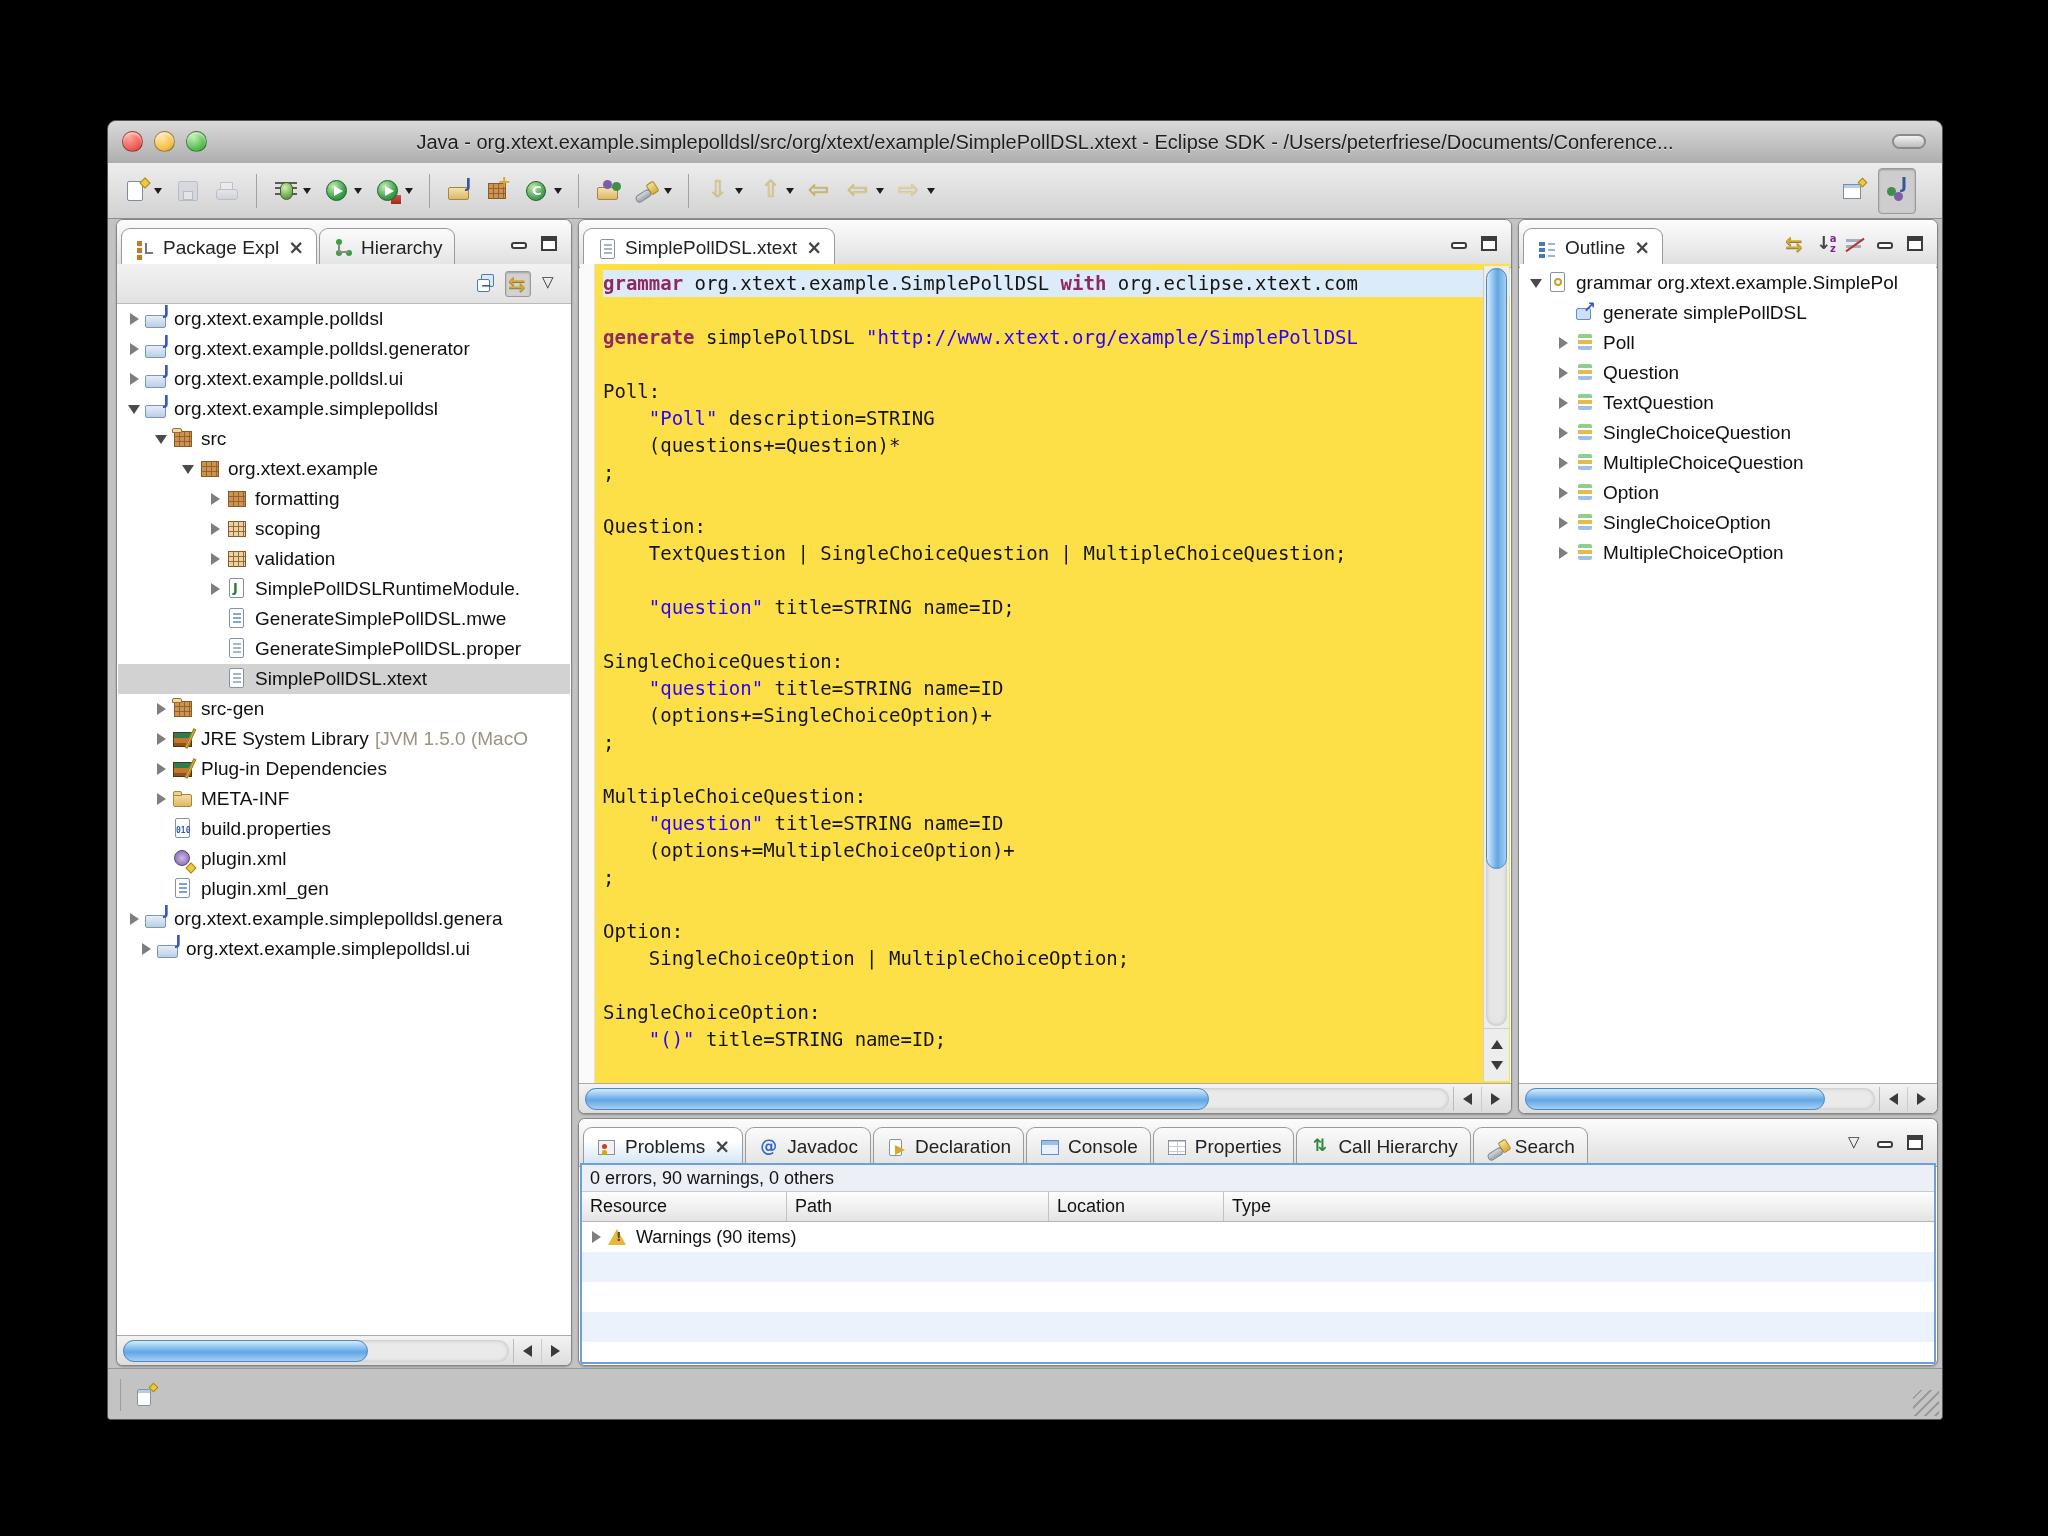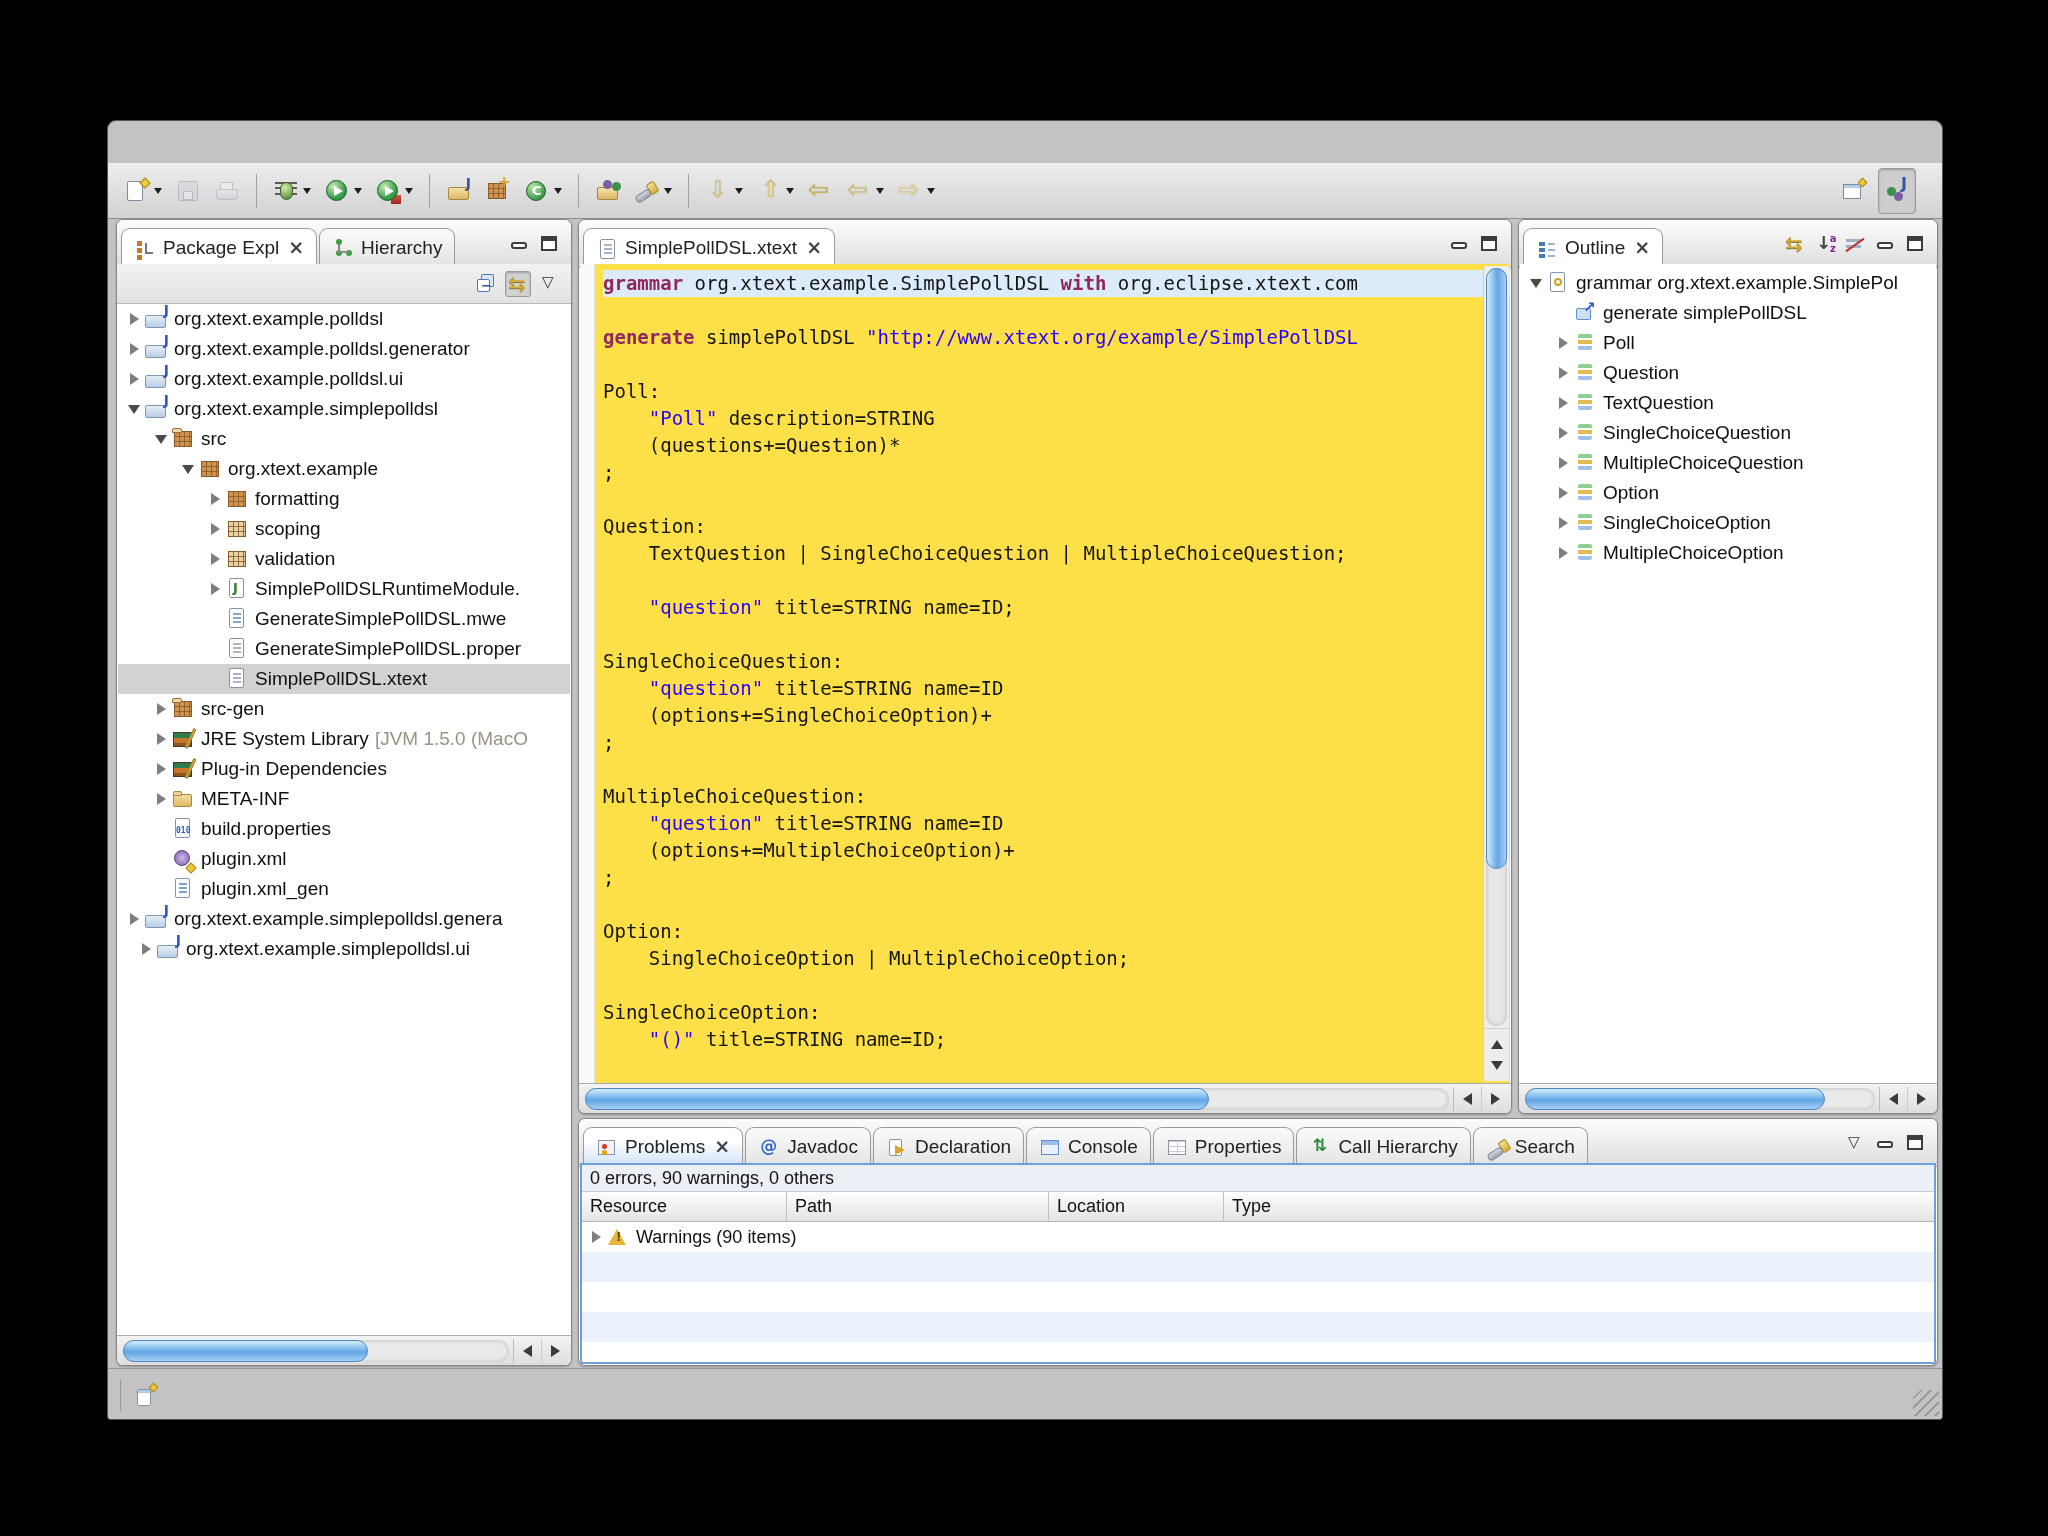--- a/index.html
+++ b/index.html
@@ -231,20 +231,29 @@
   .ssep{width:1px;height:32px;background:#9e9e9e;margin-right:12px;}
   .grip{position:absolute;right:3px;bottom:3px;width:26px;height:26px;opacity:.75;
         background:repeating-linear-gradient(135deg,transparent 0 5px,#8d8d8d 5px 7px);}
 </style>
 </head>
 <body>
 
 <div class="screen">
   <div class="window">
 
+    <div class="titlebar">
+      <div class="lights">
+        <span class="light red"></span>
+        <span class="light yellow"></span>
+        <span class="light green"></span>
+      </div>
+      <div class="wtitle">Java - org.xtext.example.simplepolldsl/src/org/xtext/example/SimplePollDSL.xtext - Eclipse SDK - /Users/peterfriese/Documents/Conference...</div>
+      <span class="pill"></span>
+    </div>
 
     <div class="toolbar-row">
       <div class="toolbar">
           <div class="tbtn">
             <span class="ic i-new-wizard"></span>
             <span class="dd"></span>
           </div>
           <div class="tbtn dis">
             <span class="ic i-save"></span>
           </div>

